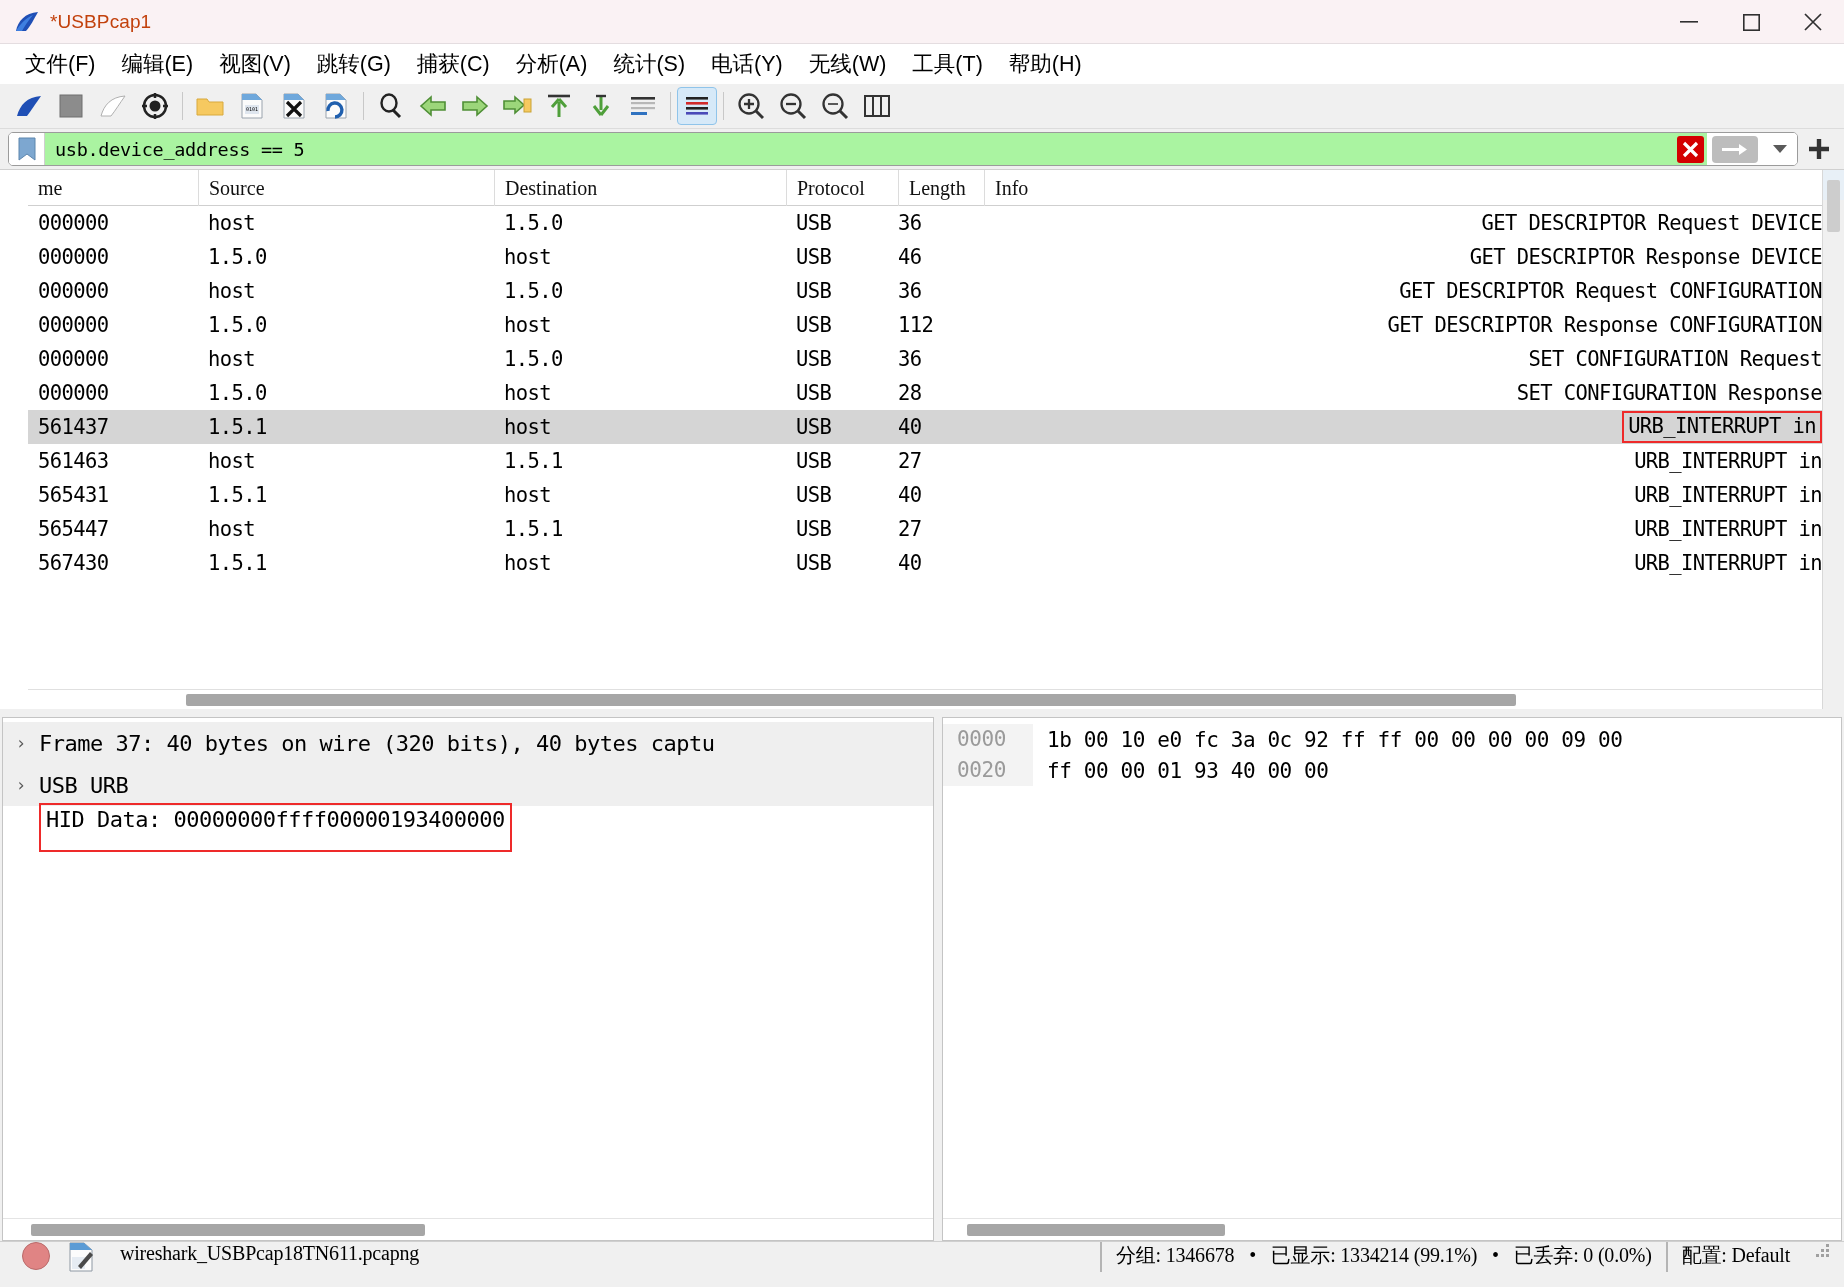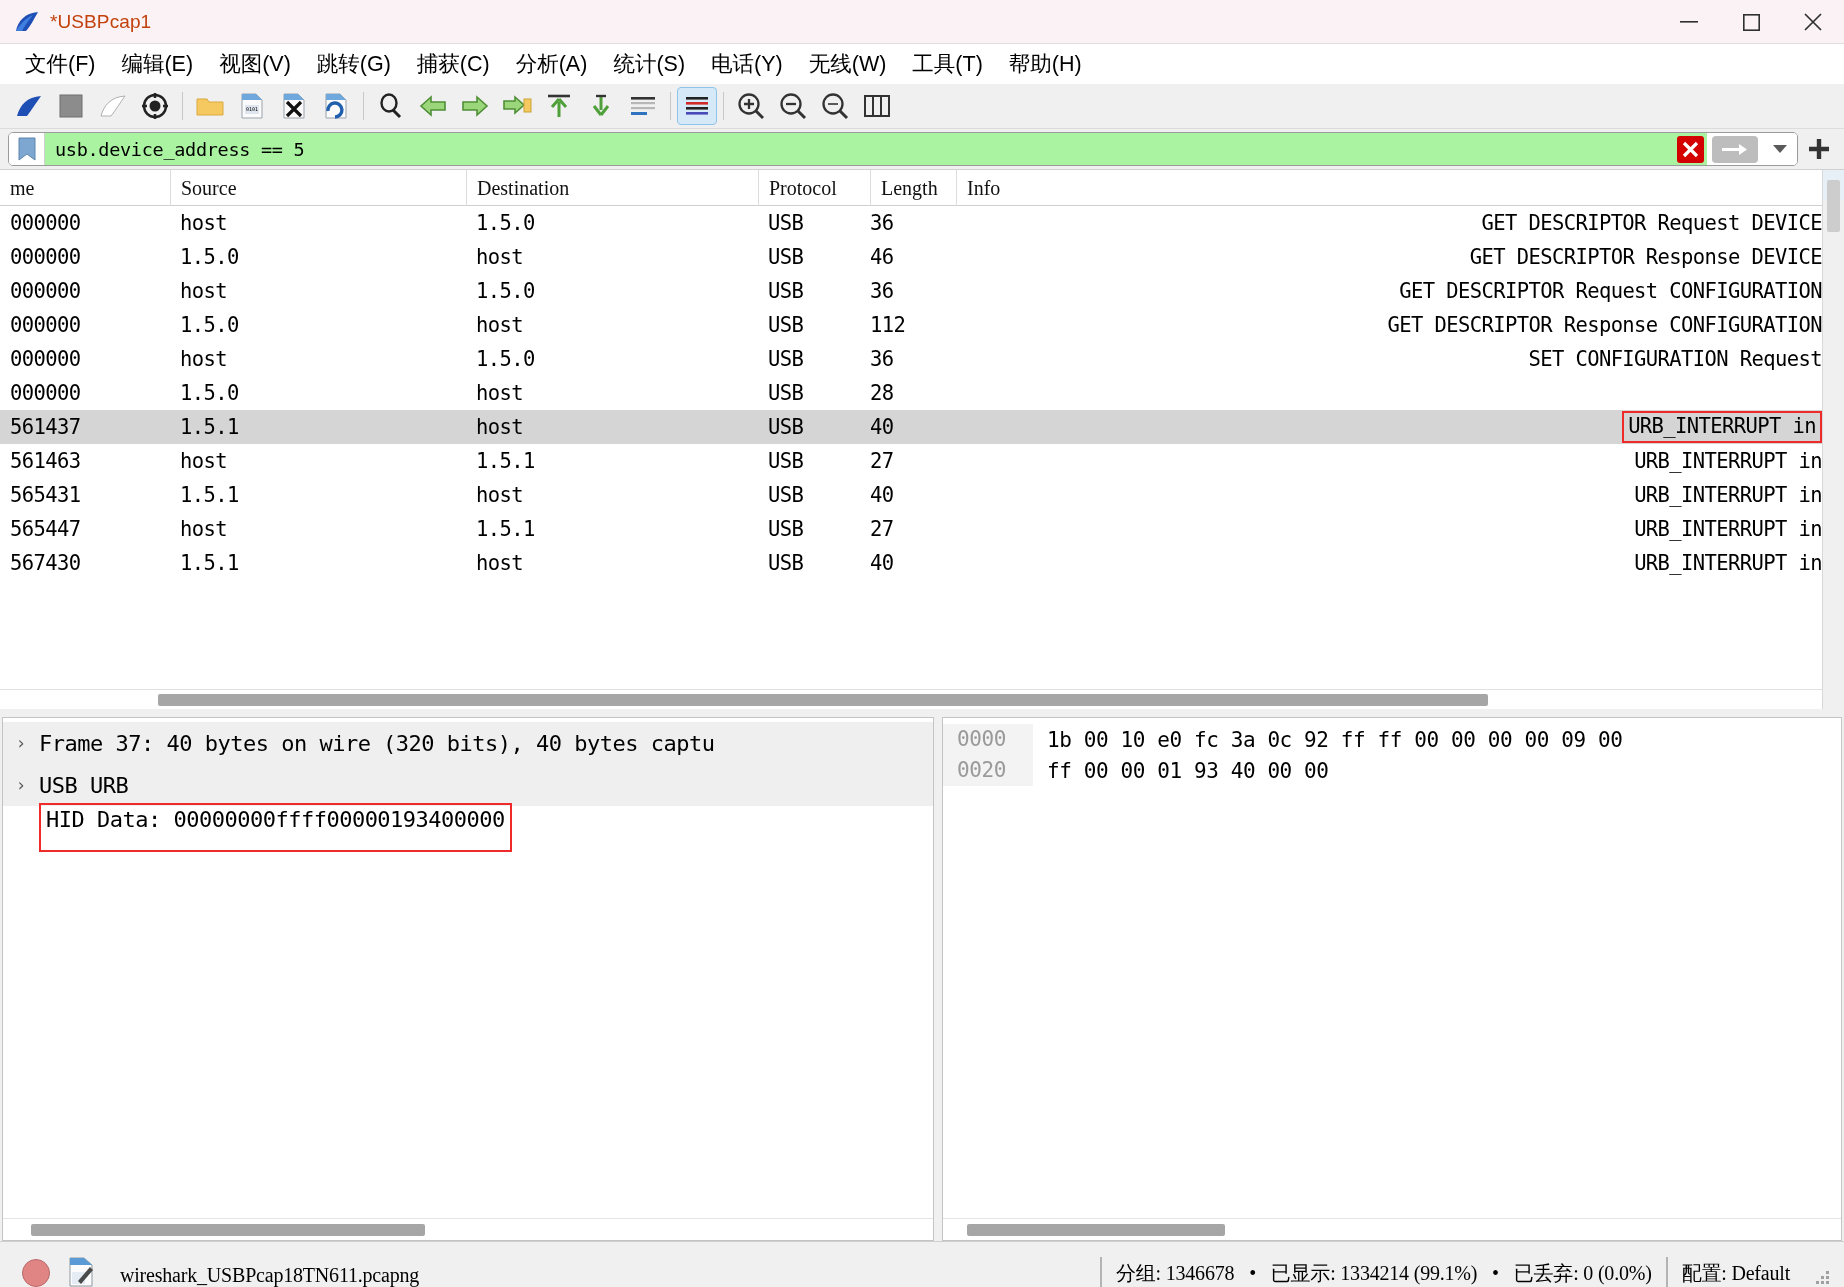--- a/index.html
+++ b/index.html
@@ -134,21 +134,21 @@
 
   
   .packetlist {
     flex: 0 0 540px;
     background: #ffffff;
     display: flex; flex-direction: column;
     border-top: 1px solid #d0d0d0;
     position: relative;
     overflow: hidden;
   }
-  .pl-inner { display: flex; flex: 1 1 auto; min-height: 0; }
+  .pl-inner { display: flex; flex: 1 1 auto; min-height: 0; margin-left: 28px; }
   .pl-main { flex: 1 1 auto; display: flex; flex-direction: column; min-width: 0; position: relative; }
   .pl-header {
     height: 36px; flex: 0 0 36px;
     display: flex; align-items: center;
     background: #ffffff;
     border-bottom: 1px solid #cfcfcf;
     font-family: "Liberation Serif", serif;
     font-size: 20px; color: #111;
   }
   .pl-header .col { position: relative; height: 36px; line-height: 36px; padding-left: 10px; }
@@ -269,21 +269,21 @@
     color: #9a9a9a; background: #f3f3f3;
     padding-left: 14px; height: 31px; line-height: 31px;
   }
   .bhex { padding-left: 14px; color: #000; }
 
   
   .statusbar {
     height: 46px; flex: 0 0 46px;
     background: #f0f0f0;
     border-top: 1px solid #cfcfcf;
-    display: flex; align-items: flex-end;
+    display: flex; align-items: flex-start;
     padding: 0 6px;
     font-family: "Liberation Serif", serif;
     font-size: 20px; color: #000;
   }
   .sb-rec { width: 28px; height: 28px; border-radius: 50%; background: #e08484; border: 1px solid #b96a6a; margin-left: 16px; }
   .sb-fileicon { margin-left: 18px; width: 26px; height: 30px; }
   .sb-filename { margin-left: 26px; letter-spacing: -0.2px; }
   .sb-spacer { flex: 1 1 auto; }
   .sb-divider { width: 0; border-left: 1px solid #b4b4b4; border-right: 1px solid #b4b4b4; height: 30px; margin: 0 14px; }
   .sb-stats { letter-spacing: -0.2px; }
@@ -556,20 +556,21 @@
               <div class="c col-proto">USB</div>
               <div class="c col-len num">36</div>
               <div class="c info col-info">SET CONFIGURATION Request</div>
             </div>
             <div class="prow">
               <div class="c col-time">000000</div>
               <div class="c col-src">1.5.0</div>
               <div class="c col-dst">host</div>
               <div class="c col-proto">USB</div>
               <div class="c col-len num">28</div>
+              <div class="c info col-info">SET CONFIGURATION Response</div>
             </div>
             <div class="prow selected">
               <div class="c col-time">561437</div>
               <div class="c col-src">1.5.1</div>
               <div class="c col-dst">host</div>
               <div class="c col-proto">USB</div>
               <div class="c col-len num">40</div>
               <div class="c info col-info"><span class="info-hl">URB_INTERRUPT in</span></div>
             </div>
             <div class="prow">

